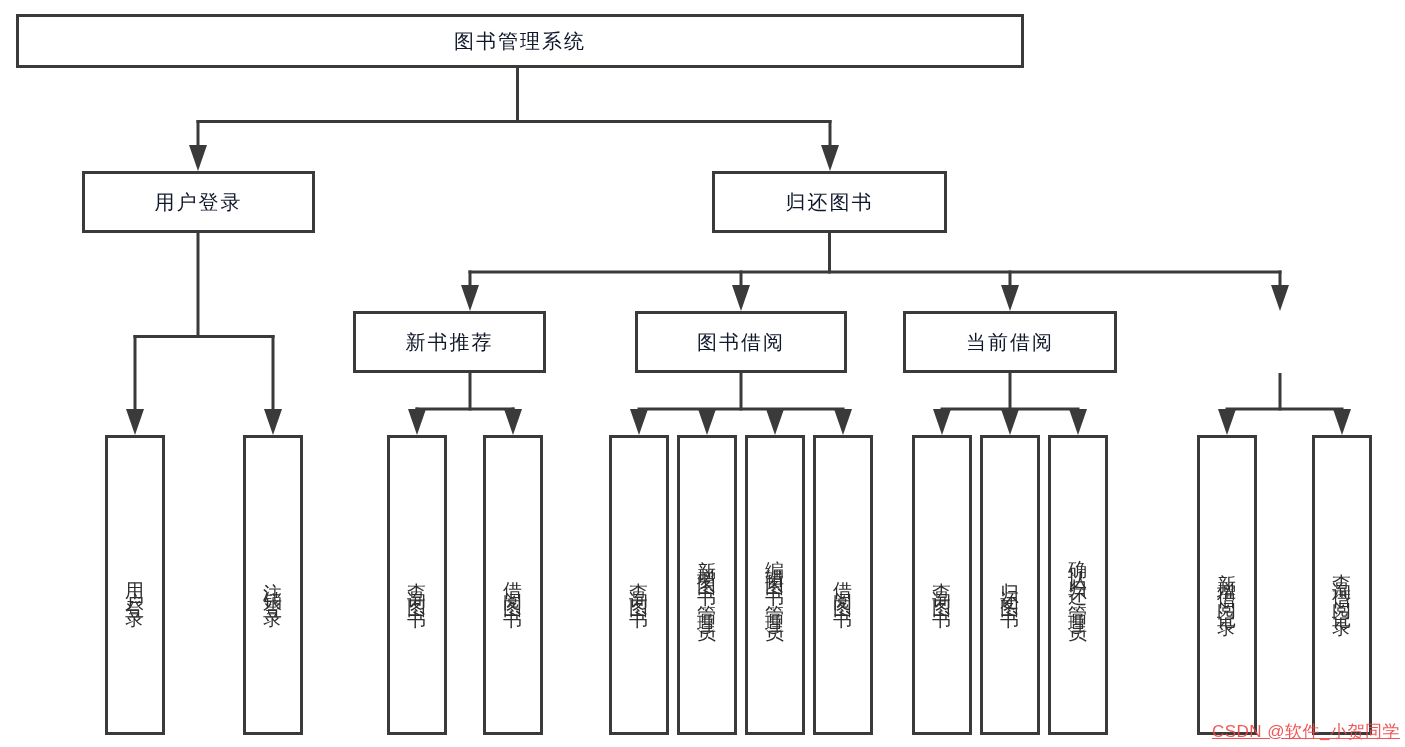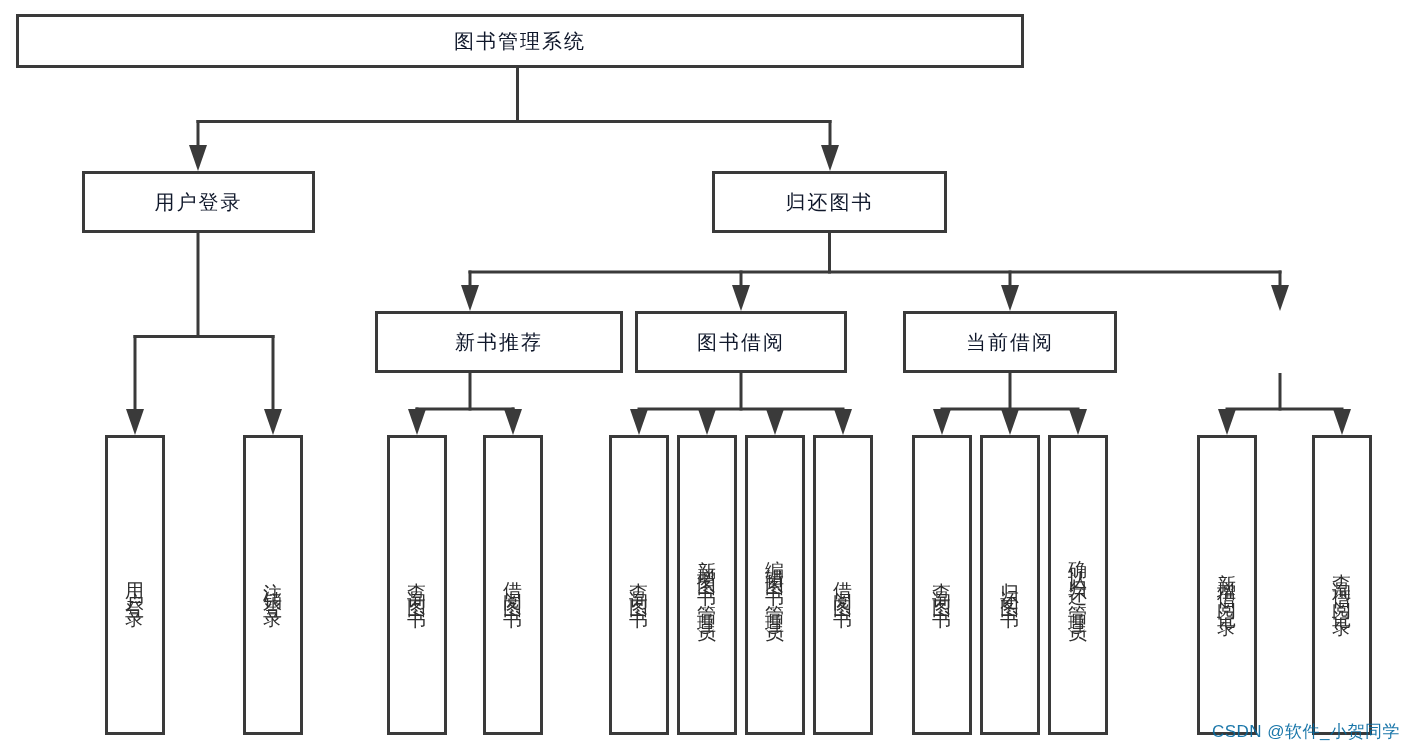--- a/index.html
+++ b/index.html
@@ -36,24 +36,25 @@
     color: #2d2d2d;
     letter-spacing: 9px;
     line-height: 1;
     white-space: nowrap;
   }
   .watermark {
     position: absolute;
     right: 5px;
     bottom: 4px;
     font-size: 17px;
-    color: #0369a1;
+    color: #ef4444;
     letter-spacing: 0.5px;
     opacity: 0.9;
     pointer-events: none;
+    text-decoration: underline;
   }
 </style>
 </head>
 <body>
 
 <div class="stage">
 
   <svg class="connectors" width="1405" height="747" viewBox="0 0 1405 747">
 
     <g>
@@ -125,21 +126,21 @@
     <span class="lbl">图书管理系统</span>
   </div>
 
   <div class="box" style="left:82px; top:171px; width:233px; height:62px">
     <span class="lbl">用户登录</span>
   </div>
   <div class="box" style="left:712px; top:171px; width:235px; height:62px">
     <span class="lbl">归还图书</span>
   </div>
 
-  <div class="box" style="left:375px; top:311px; width:248px; height:62px">
+  <div class="box" style="left:353px; top:311px; width:193px; height:62px">
     <span class="lbl">新书推荐</span>
   </div>
   <div class="box" style="left:635px; top:311px; width:212px; height:62px">
     <span class="lbl">图书借阅</span>
   </div>
   <div class="box" style="left:903px; top:311px; width:214px; height:62px">
     <span class="lbl">当前借阅</span>
   </div>
 
   <div class="box" style="left:105px; top:435px; width:60px; height:300px">

